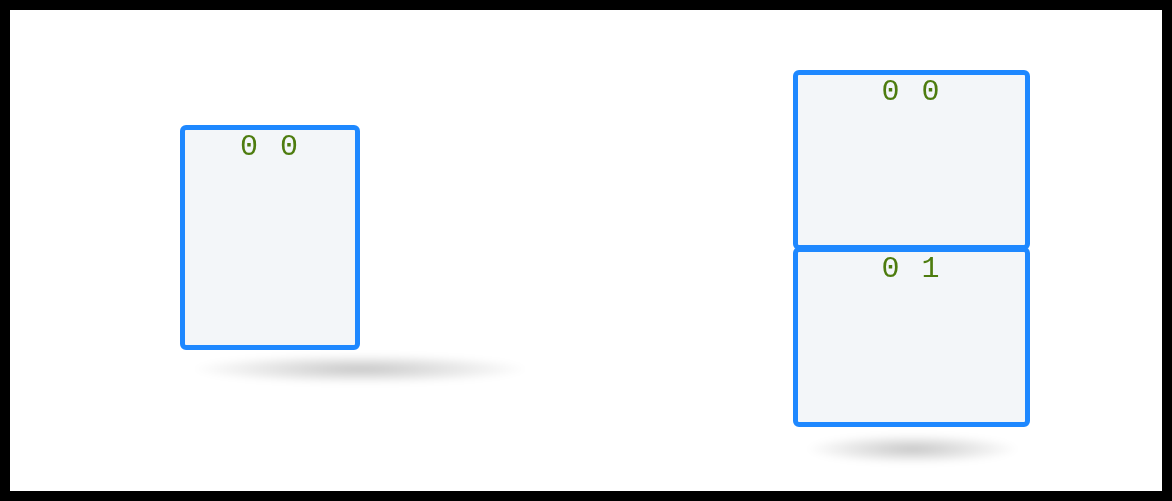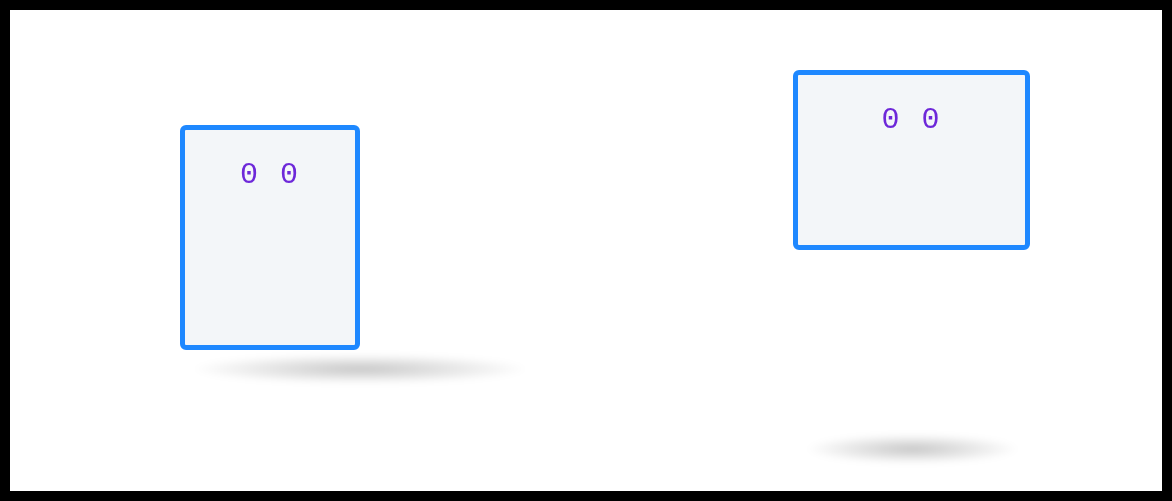--- a/index.html
+++ b/index.html
@@ -35,24 +35,23 @@
       left: 783px;
       top: 60px;
     }
     .box {
       border: 5px solid #1e88ff;
       border-radius: 6px;
       background: #f3f6f9;
       display: flex;
       align-items: flex-start;
       justify-content: center;
-      padding-top: 28px;
       font-family: "Courier New", Courier, monospace;
       font-size: 30px;
-      color: #6d28d9;
+      color: #4d7c0f;
       letter-spacing: 2px;
     }
     .group-horizontal .box {
       width: 180px;
       height: 225px;
     }
     .group-horizontal .box + .box {
       margin-left: -3px;
     }
     .group-vertical .box {
@@ -95,15 +94,18 @@
     <div class="box">
       <span>0 0</span>
     </div>
   </div>
 
   <div class="shadow-v"></div>
   <div class="group group-vertical">
     <div class="box">
       <span>0 0</span>
     </div>
+    <div class="box">
+      <span>0 1</span>
+    </div>
   </div>
 
 </div>
 
 </body></html>

